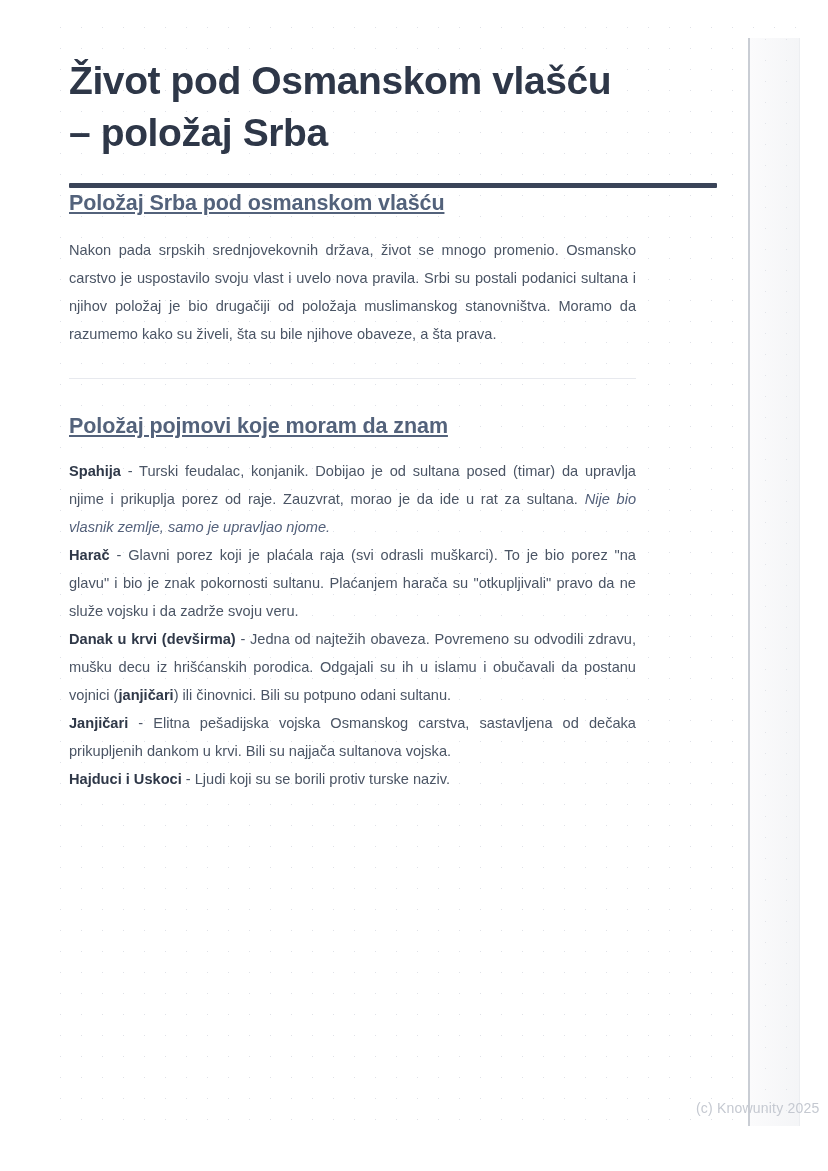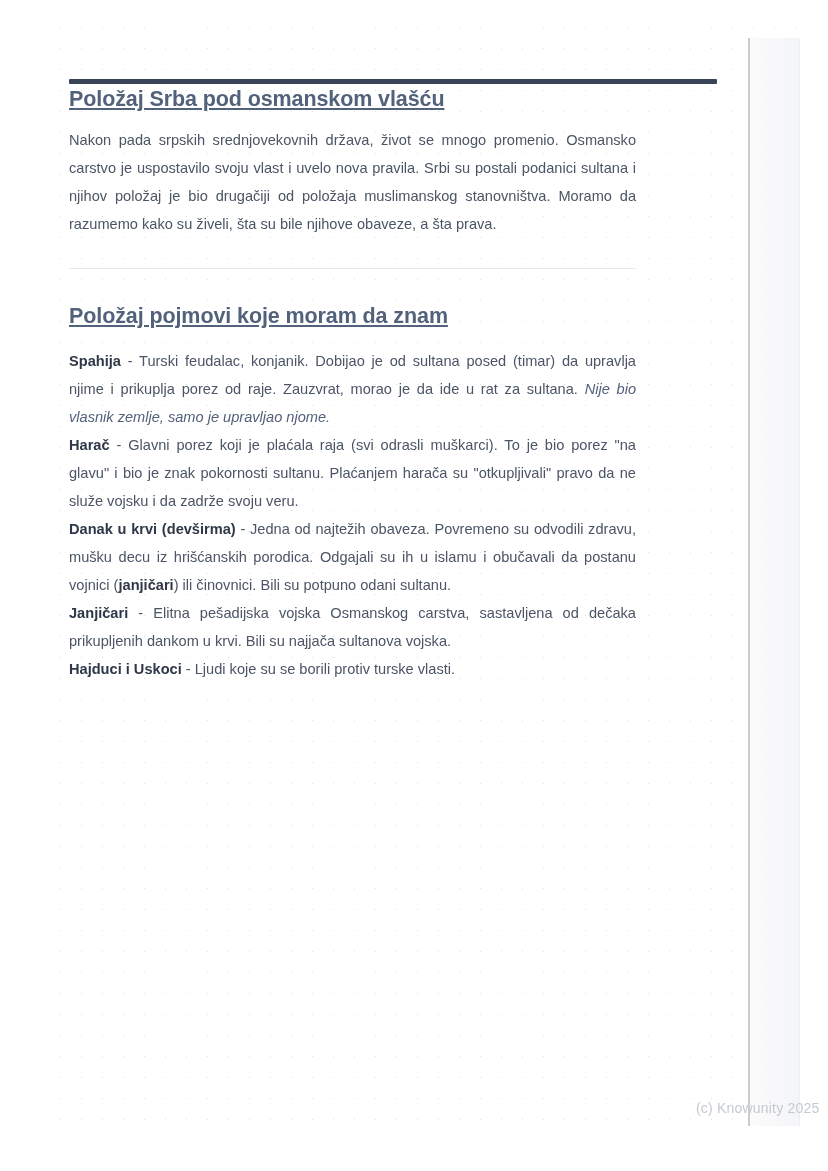--- a/index.html
+++ b/index.html
@@ -106,21 +106,21 @@
 
   p.body {
     margin: 0;
     font-size: 14.6px;
     line-height: 28px;
     color: #4b5565;
     text-align: justify;
     text-justify: inter-word;
     hyphens: none;
   }
-  p.body.first { margin-top: 12px; }
+  p.body.first { margin-top: 18px; }
   p.body + p.body { margin-top: 0; }
 
   .term { font-weight: 700; color: #2f3848; }
   .em   { font-style: italic; color: #53607a; }
   .inline-bold { font-weight: 700; color: #2f3848; }
 
   
   .entry { margin-top: 22px; }
   .entry:first-of-type { margin-top: 16px; }
 
@@ -153,20 +153,24 @@
 <div class="page">
 
   <div class="dot-grid"></div>
 
   <div class="page-edge">
     <div class="page-edge-dots"></div>
   </div>
 
   <div class="content">
 
+    <h1 class="doc-title">
+      <span class="line">Život pod Osmanskom vlašću</span>
+      <span class="line">– položaj Srba</span>
+    </h1>
 
     <div class="title-rule"></div>
 
     <h2 class="section-title section-1">Položaj Srba pod osmanskom vlašću</h2>
     <p class="body first">Nakon pada srpskih srednjovekovnih država, život se mnogo promenio. Osmansko carstvo je uspostavilo svoju vlast i uvelo nova pravila. Srbi su postali podanici sultana i njihov položaj je bio drugačiji od položaja muslimanskog stanovništva. Moramo da razumemo kako su živeli, šta su bile njihove obaveze, a šta prava.</p>
 
     <div class="soft-divider"></div>
 
     <div class="sec2-wrap">
       <h2 class="section-title section-2">Položaj pojmovi koje moram da znam</h2>
@@ -183,21 +187,21 @@
       <p class="body entry">
         <span class="term">Danak u krvi (devširma)</span><span> - </span><span>Jedna od najtežih obaveza. Povremeno su odvodili zdravu, mušku decu iz hrišćanskih porodica. Odgajali su ih u islamu i obučavali da postanu vojnici (</span><span class="inline-bold">janjičari</span><span>) ili činovnici. Bili su potpuno odani sultanu.</span>
       </p>
 
       <p class="body entry">
         <span class="term">Janjičari</span><span> - </span><span>Elitna pešadijska vojska Osmanskog carstva, sastavljena od dečaka prikupljenih dankom u krvi. Bili su najjača sultanova vojska.</span>
       </p>
 
 
       <p class="body entry">
-        <span class="term">Hajduci i Uskoci</span><span> - </span><span>Ljudi koje su se borili protiv turske vlasti.</span>
+        <span class="term">Hajduci i Uskoci</span><span> - </span><span>Ljudi koji su se borili protiv turske naziv.</span>
       </p>
     </div>
 
   </div>
 
   <div class="watermark">(c) Knowunity 2025</div>
 
 </div>
 
 </body></html>

